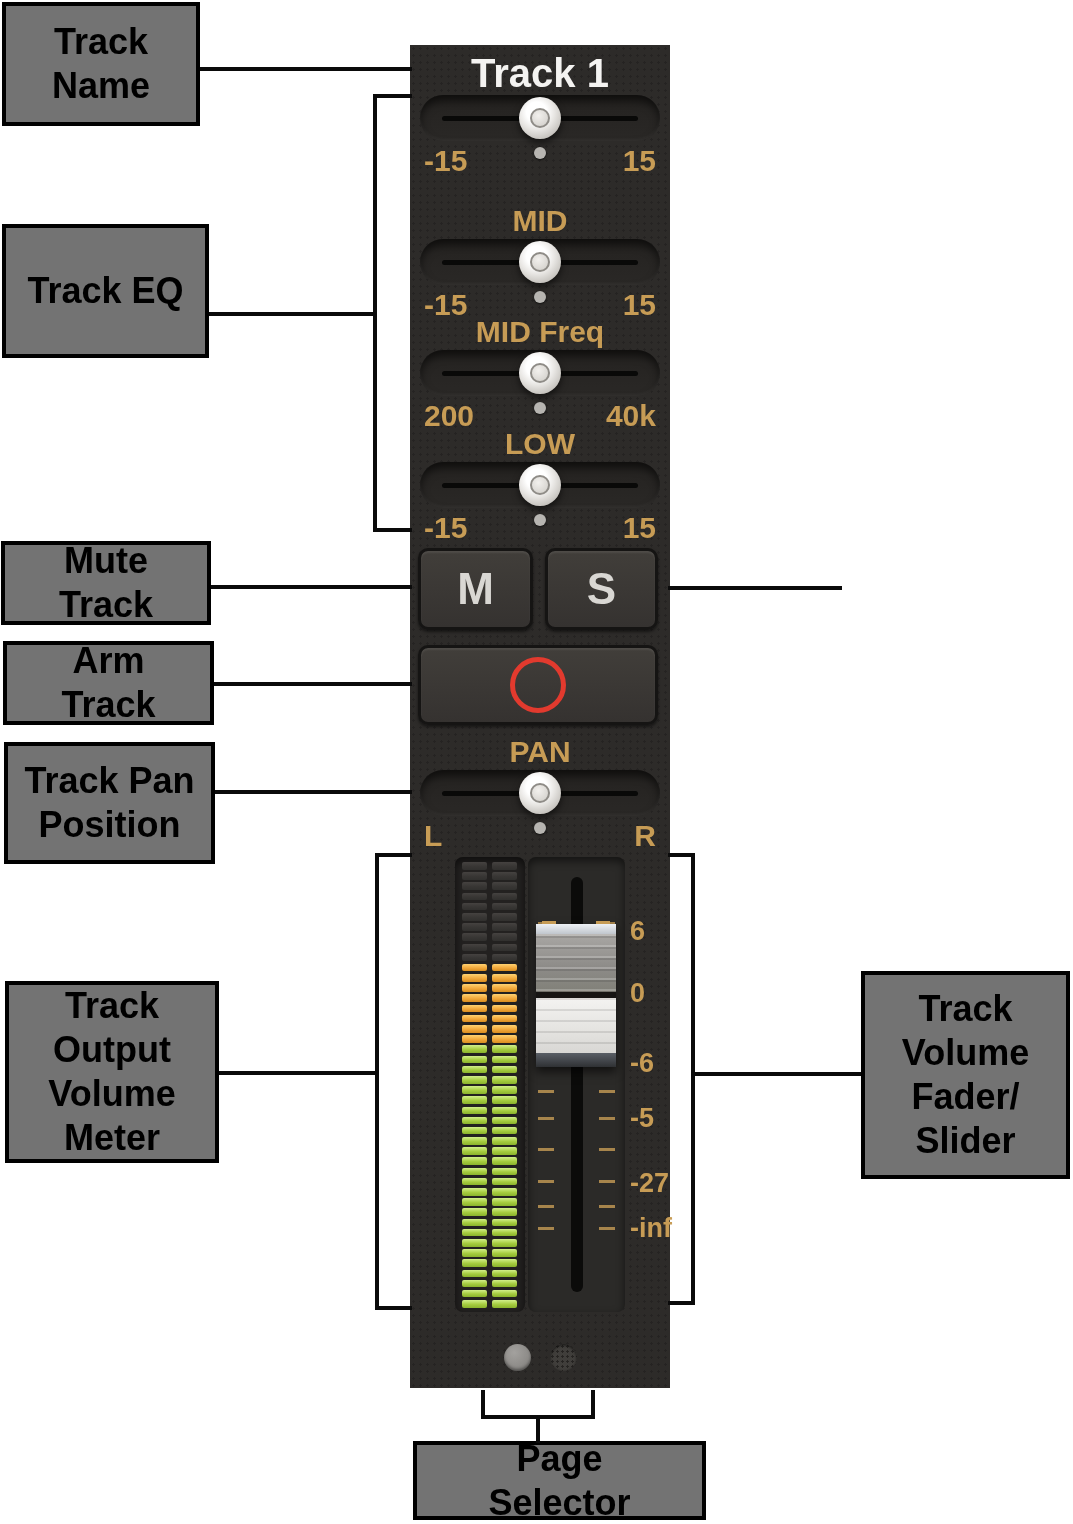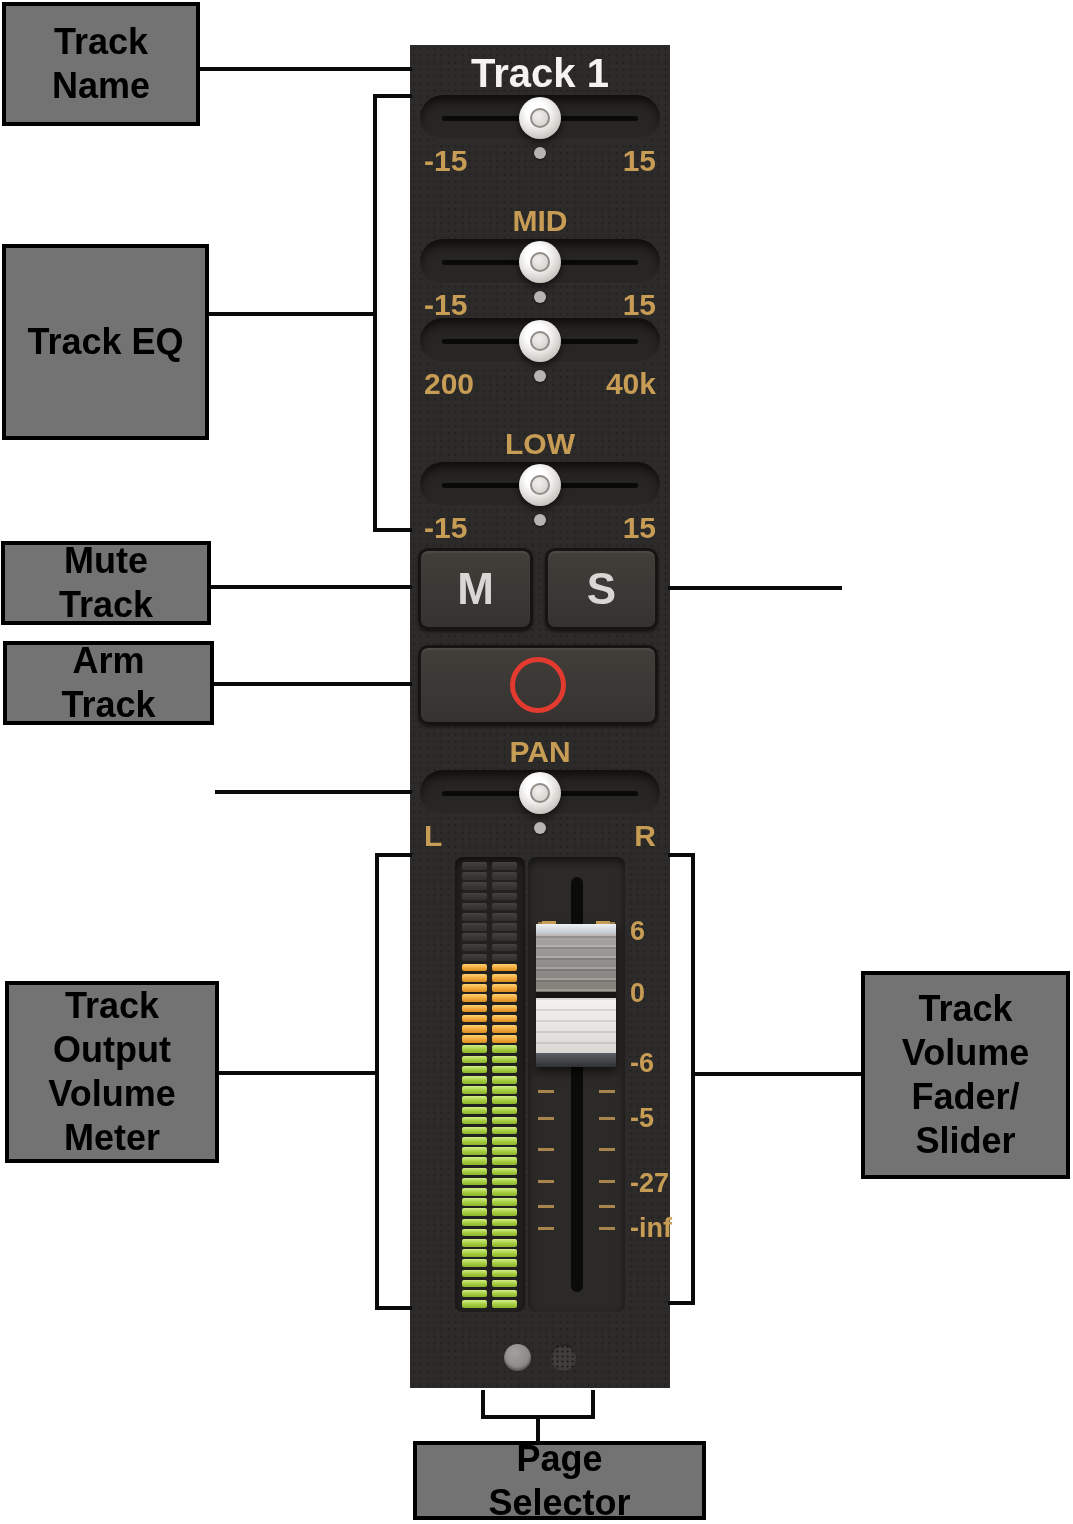--- a/index.html
+++ b/index.html
@@ -111,20 +111,21 @@
         <div class="slider-knob"></div>
         <div class="indicator-dot" style="top:52px"></div>
       </div>
       <div class="minmax">
         <span>-15</span>
         <span>15</span>
       </div>
     </div>
 
     <div class="eq-group" style="top:271px">
+      <div class="gold-label">MID Freq</div>
       <div class="slider-housing">
         <div class="slider-slot"></div>
         <div class="slider-knob"></div>
         <div class="indicator-dot" style="top:52px"></div>
       </div>
       <div class="minmax">
         <span>200</span>
         <span>40k</span>
       </div>
     </div>
@@ -378,25 +379,27 @@
       <span style="top:312px">-27</span>
       <span style="top:357px">-inf</span>
     </div>
 
     <div class="page-dot active"></div>
     <div class="page-dot inactive"></div>
   </div>
 
   <div class="callout" style="left:2px;top:2px;width:198px;height:124px">Track
 Name</div>
-  <div class="callout" style="left:2px;top:244px;width:207px;height:196px">Track EQ</div>
+  <div class="callout" style="left:2px;top:224px;width:207px;height:134px">Track EQ</div>
   <div class="callout" style="left:1px;top:541px;width:210px;height:84px">Mute
 Track</div>
   <div class="callout" style="left:3px;top:641px;width:211px;height:84px">Arm
 Track</div>
+  <div class="callout" style="left:4px;top:742px;width:211px;height:122px">Track Pan
+Position</div>
   <div class="callout" style="left:5px;top:981px;width:214px;height:182px">Track
 Output
 Volume
 Meter</div>
   <div class="callout" style="left:861px;top:971px;width:209px;height:208px">Track
 Volume
 Fader/
 Slider</div>
   <div class="callout" style="left:413px;top:1441px;width:293px;height:79px">Page
 Selector</div>

